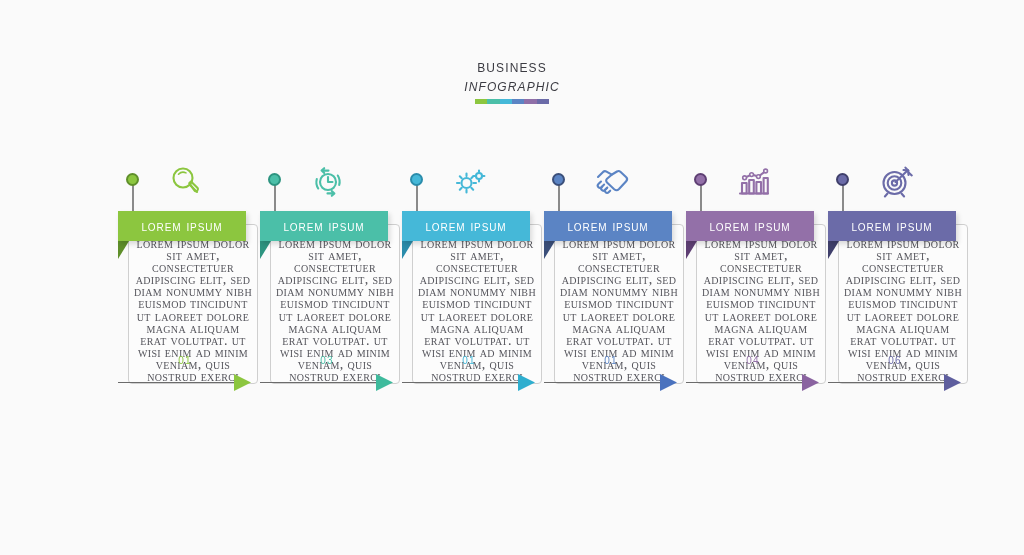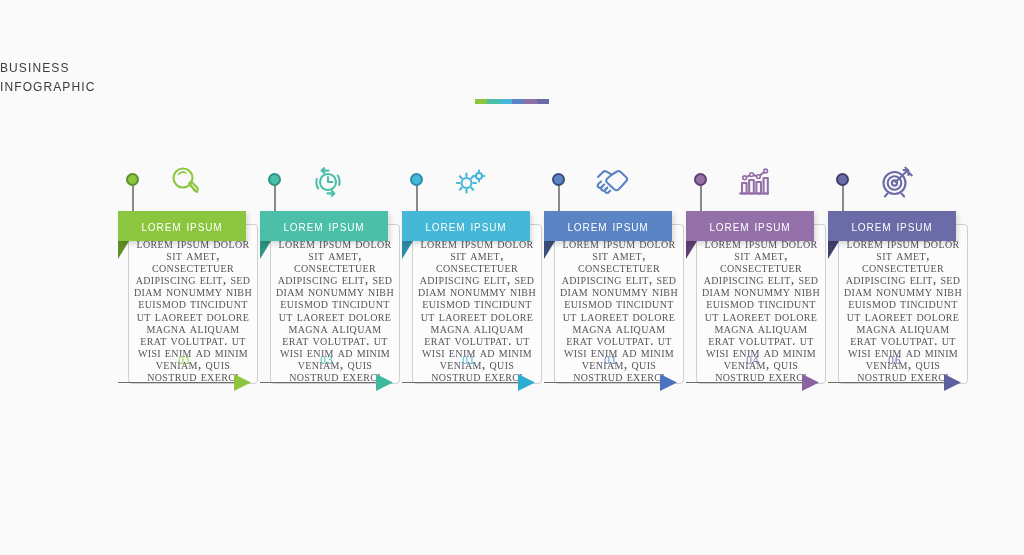--- a/index.html
+++ b/index.html
@@ -5,33 +5,33 @@
   * { margin:0; padding:0; box-sizing:border-box; }
   html, body {
     width:1024px; height:555px;
     background:#fafafa;
     font-family:"Liberation Sans", sans-serif;
     overflow:hidden;
   }
   #stage { position:relative; width:1024px; height:555px; background:#fafafa; }
 
   
-  .header { position:absolute; left:0; top:58px; width:1024px; }
+  .header { position:absolute; left:0; top:58px; width:1024px; text-align:center; }
   .header .t1, .header .t2 {
     display:block;
     font-family:"Liberation Sans", sans-serif;
     color:#3b3b42;
     font-variant:small-caps;
     text-transform:lowercase;
     letter-spacing:1.1px;
     font-size:17px;
     line-height:18px;
     font-weight:400;
   }
-  .header .t2 { margin-top:1px; }
+  .header .t2 { margin-top:1px;font-style:italic; }
   .header .gradbar {
     margin:4px auto 0;
     width:74px; height:5px;
     display:flex;
   }
   .header .gradbar span { flex:1 1 0; height:100%; }
 
   
   .cards { position:absolute; left:0; top:160px; width:1024px; height:235px;margin-left:24px; }
   .card { position:absolute; top:0; width:142px; height:235px; }

